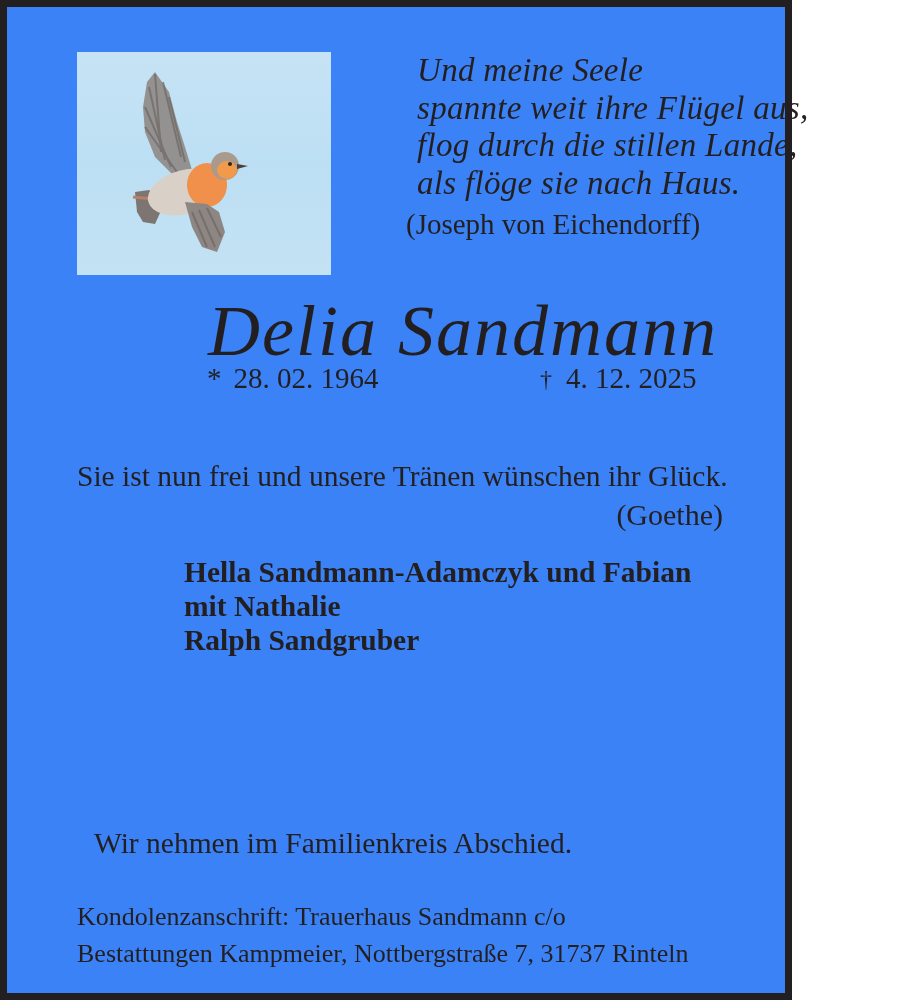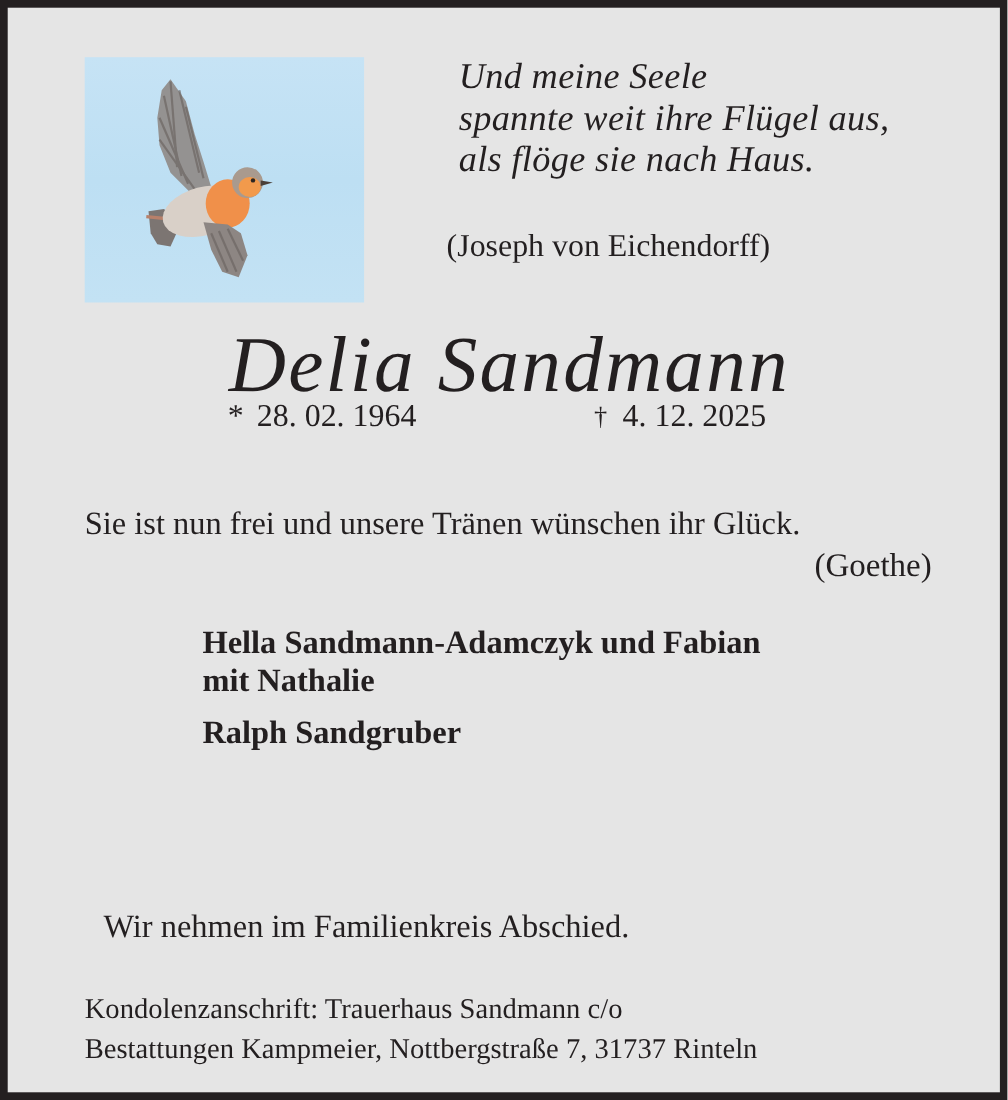--- a/index.html
+++ b/index.html
@@ -11,24 +11,24 @@
     width: 916px;
     height: 1000px;
     position: relative;
     overflow: hidden;
     font-family: "Liberation Serif", "DejaVu Serif", serif;
     color: #231f20;
   }
   .frame {
     position: absolute;
     left: 0; top: 0;
-    width: 916px; height: 1000px;
+    width: 792px; height: 1000px;
     box-sizing: border-box;
     border: 7px solid #231f20;
-    background: #e5e5e5;
+    background: #3b82f6;
   }
   
   .photo {
     position: absolute;
     left: 70px; top: 45px;
     width: 254px; height: 223px;
     background: linear-gradient(180deg, #c6e3f5 0%, #bddff3 50%, #c3e2f4 100%);
     overflow: hidden;
   }
   .photo svg { position: absolute; left: 0; top: 0; }
@@ -106,21 +106,20 @@
   }
   .mourners .intro {
     font-size: 29.5px;
     line-height: 38px;
     white-space: nowrap;
   }
   .mourners .mourner {
     font-weight: bold;
     font-size: 29.5px;
     line-height: 34px;
-    margin-top: 13px;
   }
   .mourners .mourner .ln { display: block; white-space: nowrap; }
   .mourners .mourner.first { margin-top: 8px; }
 
   
   .closing {
     position: absolute;
     left: 87px; top: 818px;
     font-size: 29.5px;
     line-height: 36px;
@@ -171,20 +170,21 @@
         <path d="M115 160 L130 195"></path>
         <path d="M122 158 L138 195"></path>
         <path d="M130 156 L144 185"></path>
       </g>
     </svg>
   </div>
 
   <div class="poem">
     <span class="line">Und meine Seele</span>
     <span class="line">spannte weit ihre Flügel aus,</span>
+    <span class="line">flog durch die stillen Lande,</span>
     <span class="line">als flöge sie nach Haus.</span>
   </div>
   <div class="poem-author">(Joseph von Eichendorff)</div>
 
   <div class="name">
     <span>Delia Sandmann</span>
   </div>
 
   <div class="date date-birth">
     <span class="sym">*</span><span>28. 02. 1964</span>

